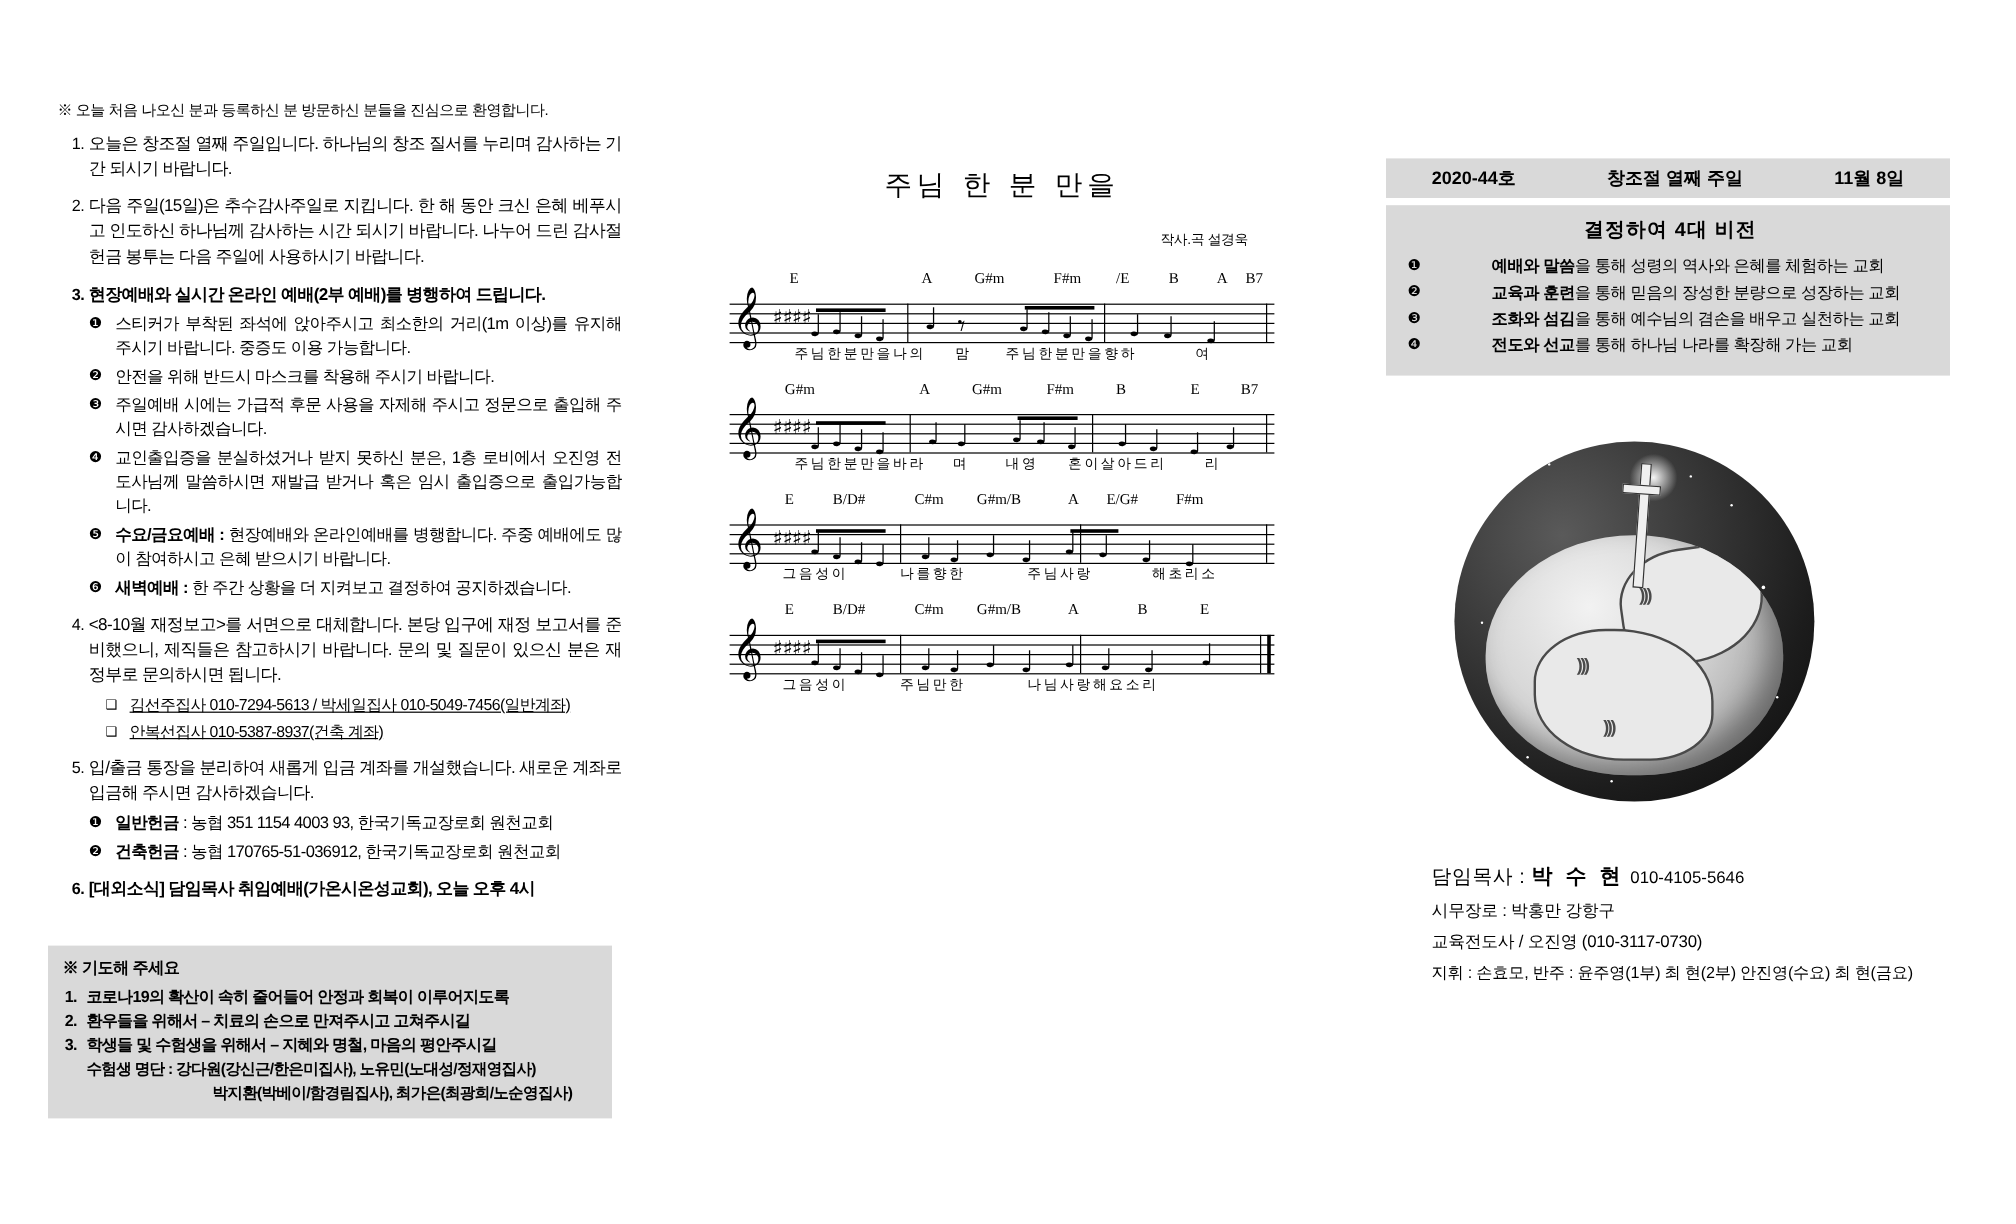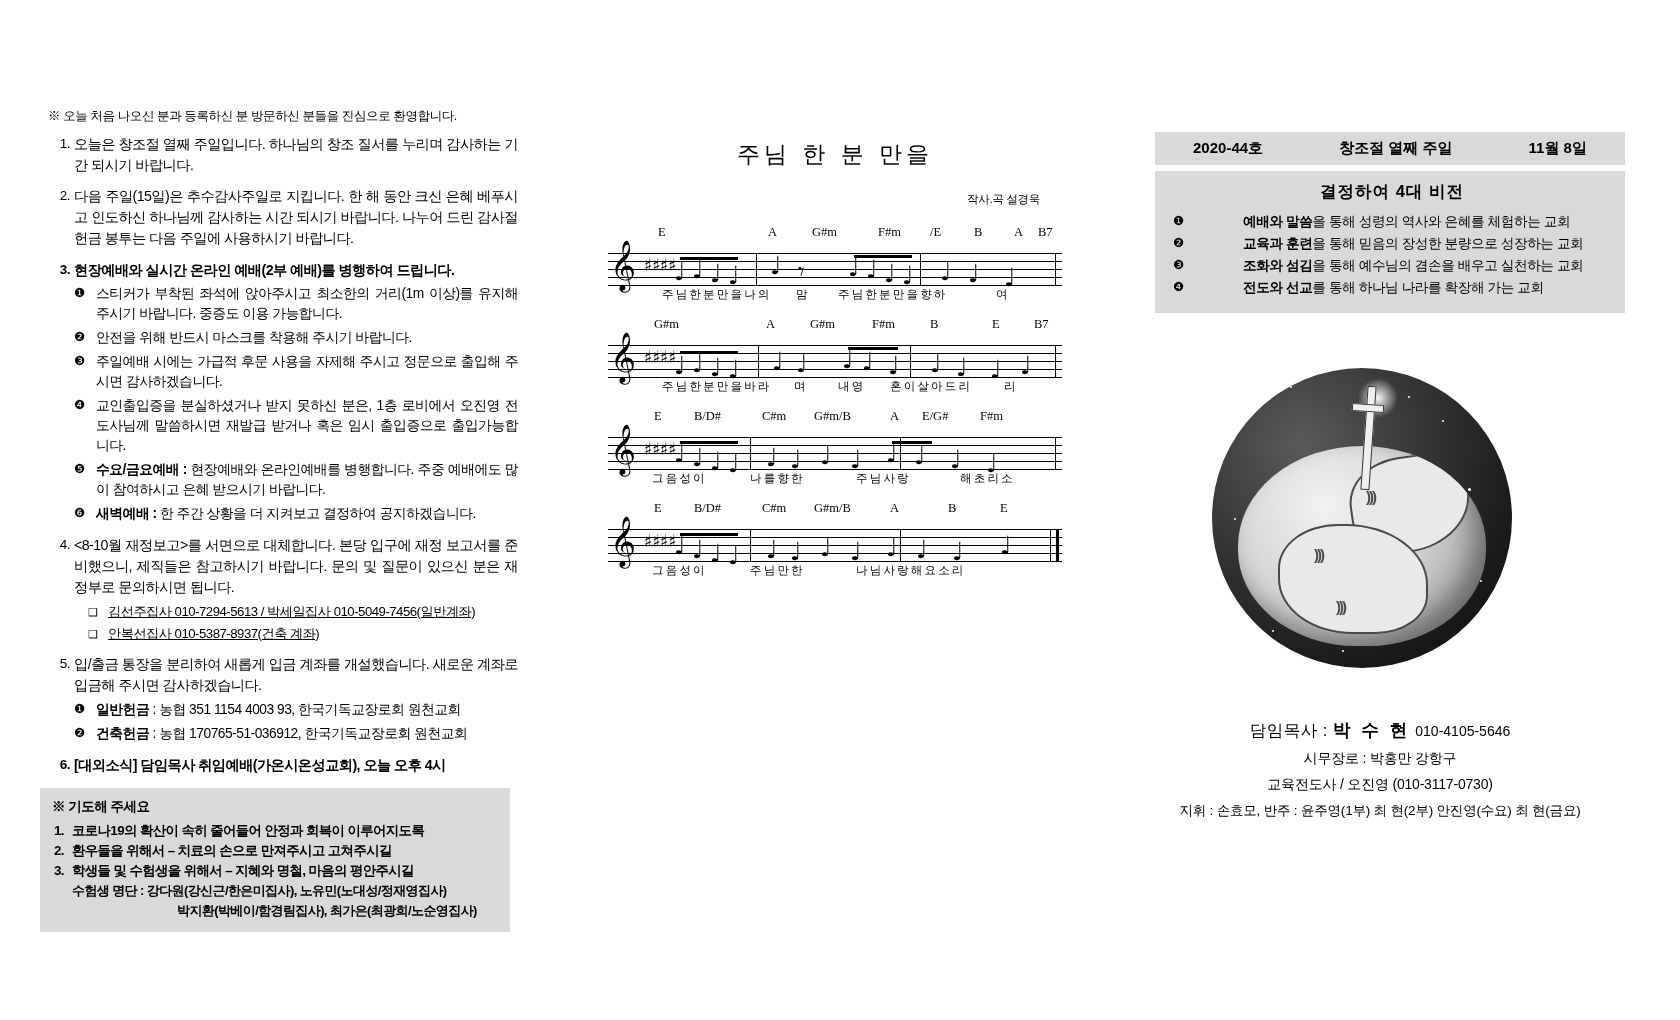--- a/index.html
+++ b/index.html
@@ -10,21 +10,21 @@
     font-family: "Liberation Sans", sans-serif;
     color: #000;
     position: relative;
     overflow: hidden;
   }
   .page { position: relative; width: 1680px; height: 1020px; }
 
   
   .left-col {
     position: absolute;
-    left: 48px; top: 108px;
+    left: 48px; top: 84px;
     width: 470px;
   }
   .welcome-line {
     font-size: 12.5px;
     letter-spacing: -0.4px;
     margin-bottom: 9px;
     white-space: nowrap;
   }
   ol.notices { list-style: none; margin: 0; padding: 0; }
   ol.notices > li {
@@ -221,21 +221,21 @@
   }
   .cross-v { left: 14px; top: 0; width: 9px; height: 104px; transform: rotate(4deg);}
   .cross-h { left: 2px; top: 18px; width: 32px; height: 8px; transform: rotate(4deg);}
   .flare {
     position:absolute; left: 8px; top: -8px; width: 40px; height: 40px;
     background: radial-gradient(circle, rgba(255,255,255,.95) 0%, rgba(255,255,255,0) 70%);
   }
   .swoosh { position:absolute; color:#4a4a4a; font-size:15px; letter-spacing:-2px; font-weight:bold;}
 
   
-  .staff-names { position: absolute; left: 1145px; top: 718px; width: 470px; text-align: center; }
+  .staff-names { position: absolute; left: 1193px; top: 718px; width: 470px; text-align: left; }
   .pastor-line { font-size: 16.5px; letter-spacing: 0.5px; }
   .pastor-line b { font-weight: bold; font-size: 17.5px; letter-spacing: 3px;}
   .pastor-line .tel { font-size: 14px; letter-spacing: 0; }
   .sline { font-size: 14px; margin-top: 8px; letter-spacing: -0.2px; }
   .sline.small { font-size: 13.5px; }
 </style>
 </head>
 <body>
 
 <div class="page">

